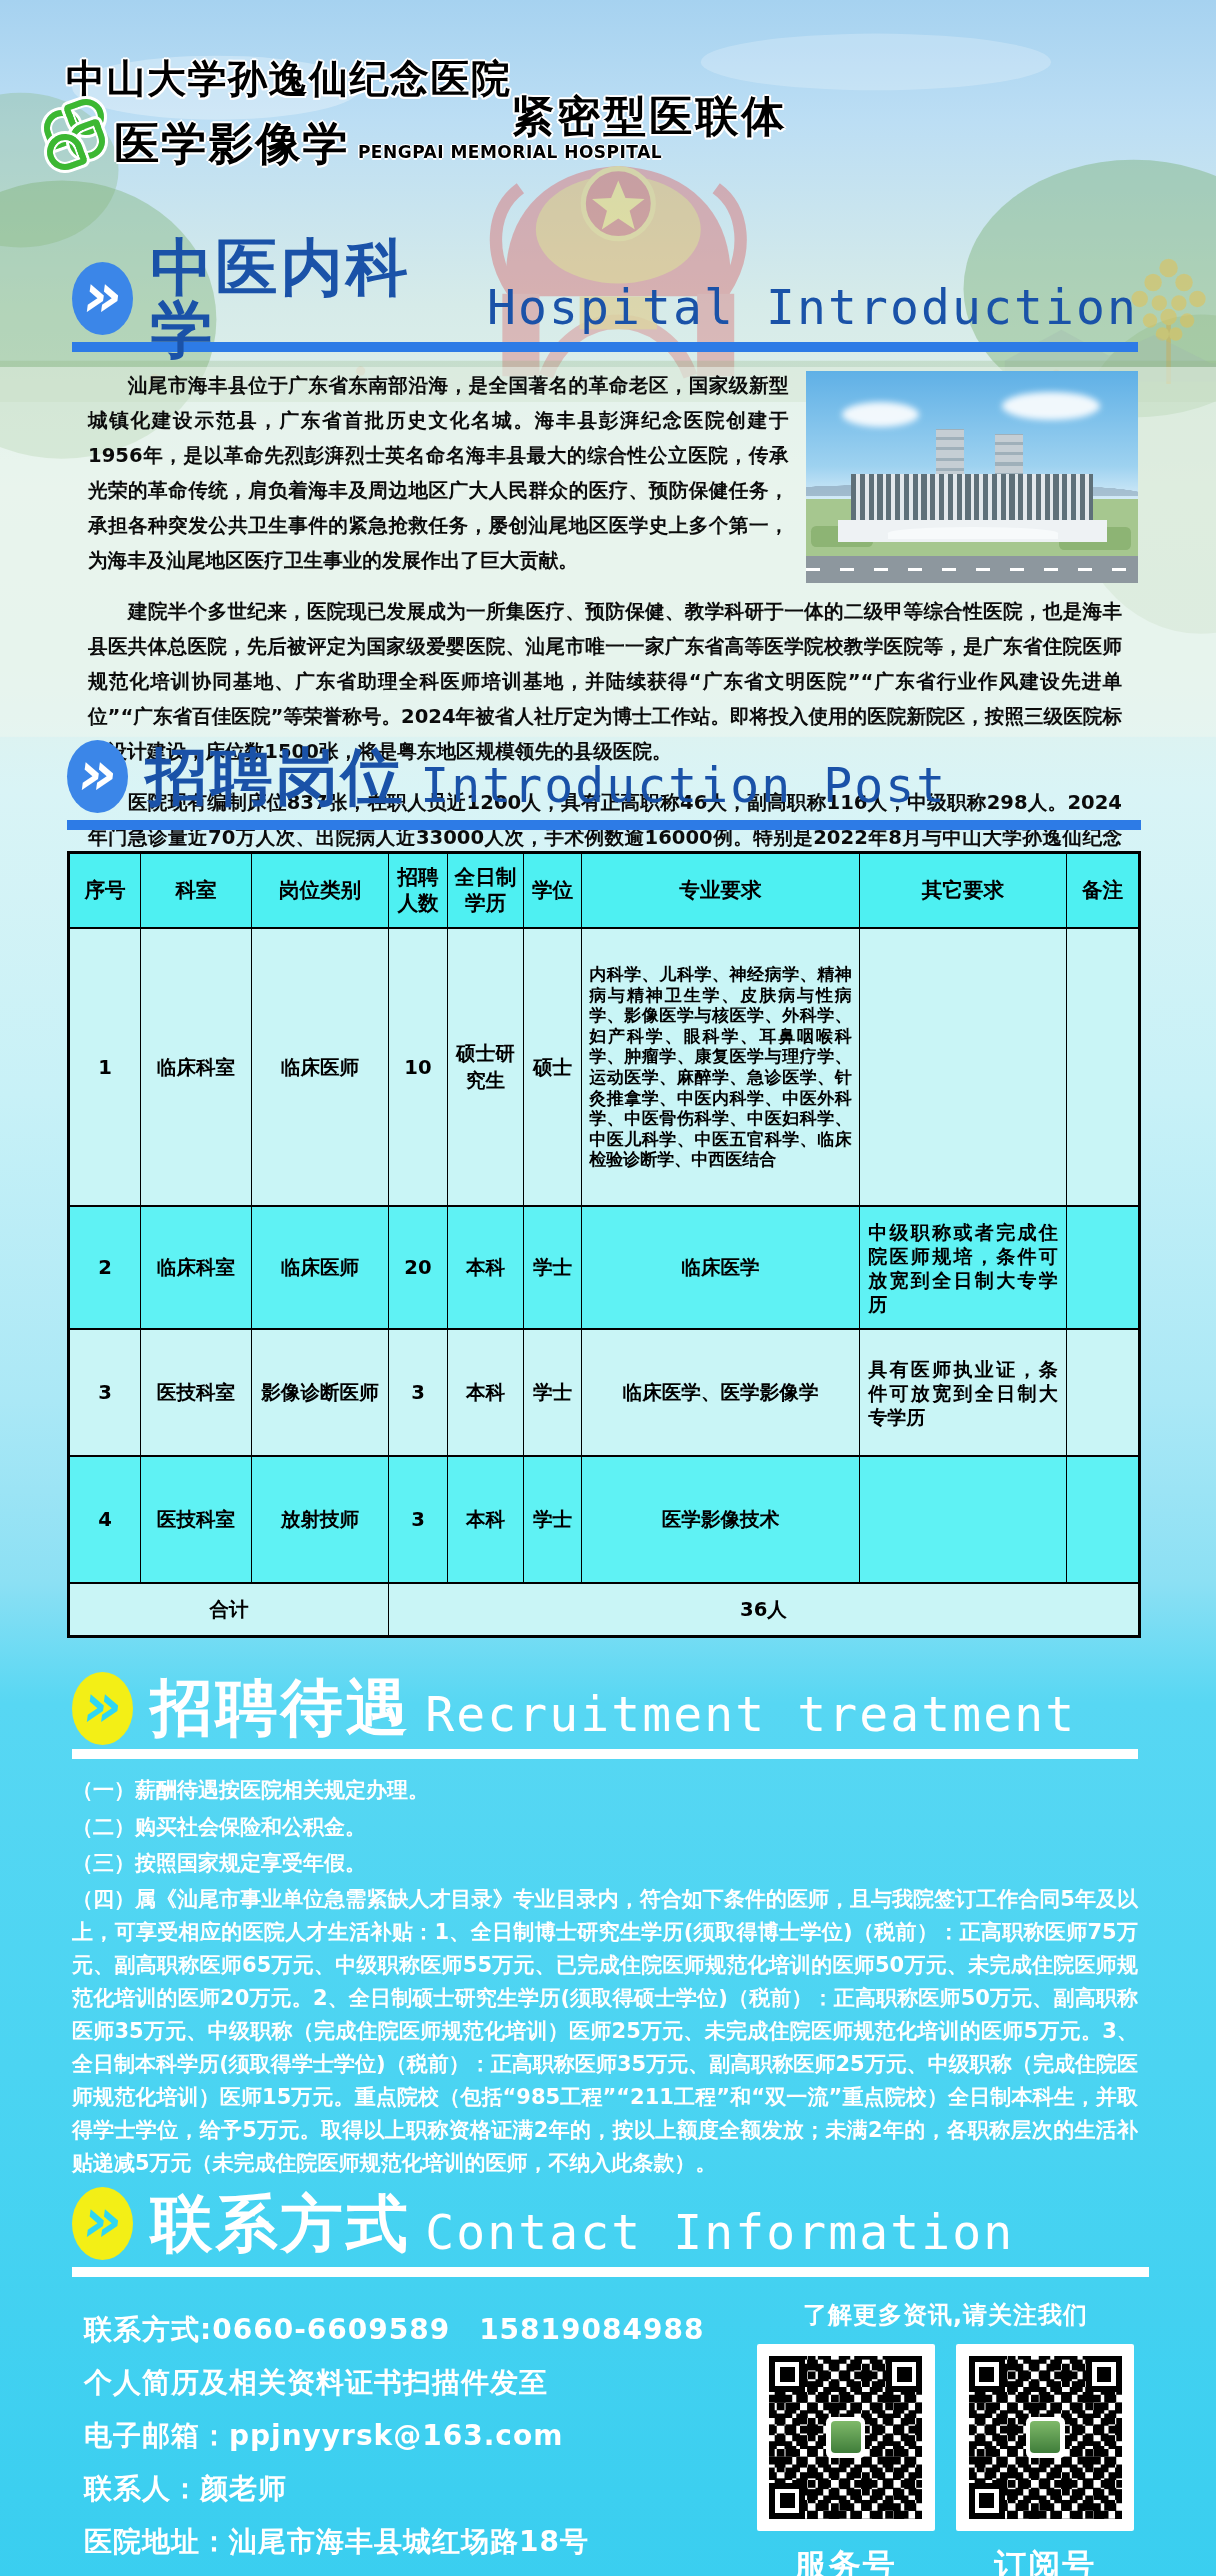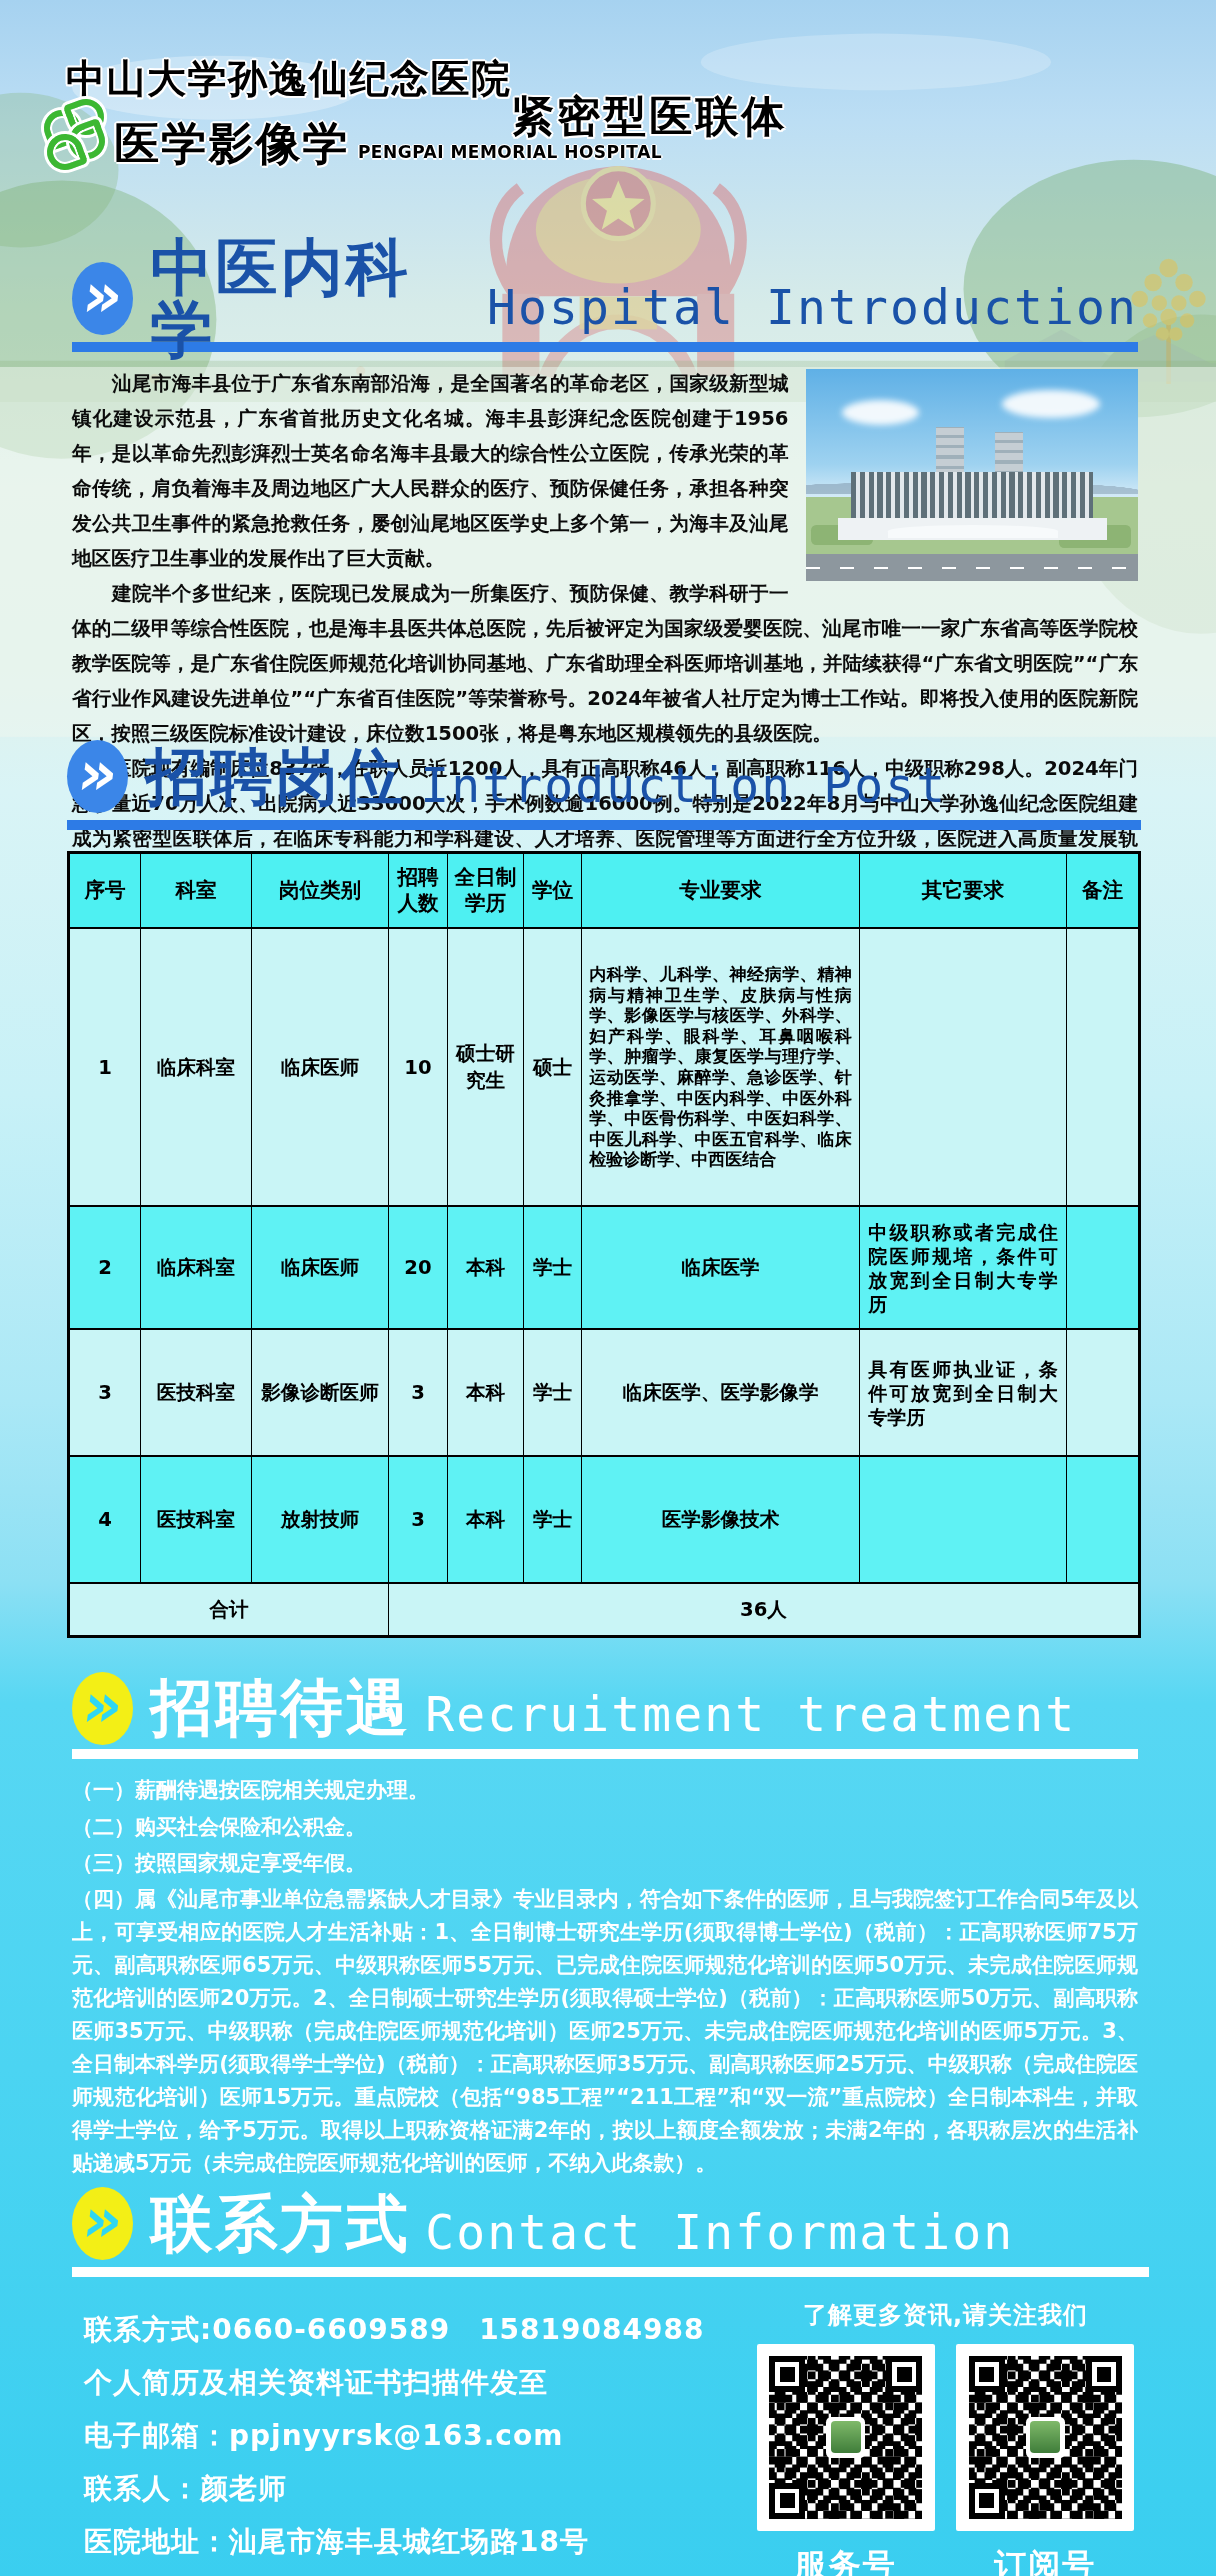--- a/index.html
+++ b/index.html
@@ -48,21 +48,21 @@
     align-self:flex-end;margin-left:14.4px;padding-bottom:2.1px;white-space:nowrap;}
   .blue-text{color:#1a52a8;}
   .white-text{color:#fff;}
   .sec-bar{height:9.8px;margin-top:5.2px;}
   .bar-blue{background:#2d7be6;}
   .bar-white{background:#fff;}
   
   .section-intro{top:260px;}
   .intro-body{margin-top:14.4px;font-size:19.6px;font-weight:700;color:#0b0b0b;
     line-height:35px;text-align:justify;}
-  .intro-body p{margin:0;text-indent:40px;}
+  .intro-body p{margin:16px;text-indent:40px;}
   .intro-photo{float:right;width:332px;height:212px;margin:3.1px 0 8.2px 17.5px;position:relative;
     overflow:hidden;background:#9ccdec;}
   .ph-sky{position:absolute;inset:0;background:linear-gradient(#5fb0e6 0%,#9ed2f0 45%,#d9edf8 62%,#e8f2f6 70%);}
   .ph-cloud{position:absolute;background:#fff;border-radius:50%;filter:blur(3.1px);opacity:.9;}
   .ph-mount{position:absolute;left:0;top:107px;width:100%;height:17.5px;
     background:radial-gradient(60% 100% at 20% 100%,#8fa9bd 0 60%,transparent 61%),radial-gradient(50% 100% at 75% 100%,#97b0c2 0 55%,transparent 56%);opacity:.7;}
   .ph-field{position:absolute;left:0;bottom:27px;width:100%;height:57px;background:#a6c78f;}
   .ph-patch{position:absolute;background:#8db474;border-radius:5.2px;}
   .ph-tower{position:absolute;width:28px;height:80px;background:repeating-linear-gradient(0deg,#c5ced4 0 7.2px,#9fb0ba 7.2px 10.3px);}
   .ph-main{position:absolute;left:45px;top:103px;width:242px;height:61px;

